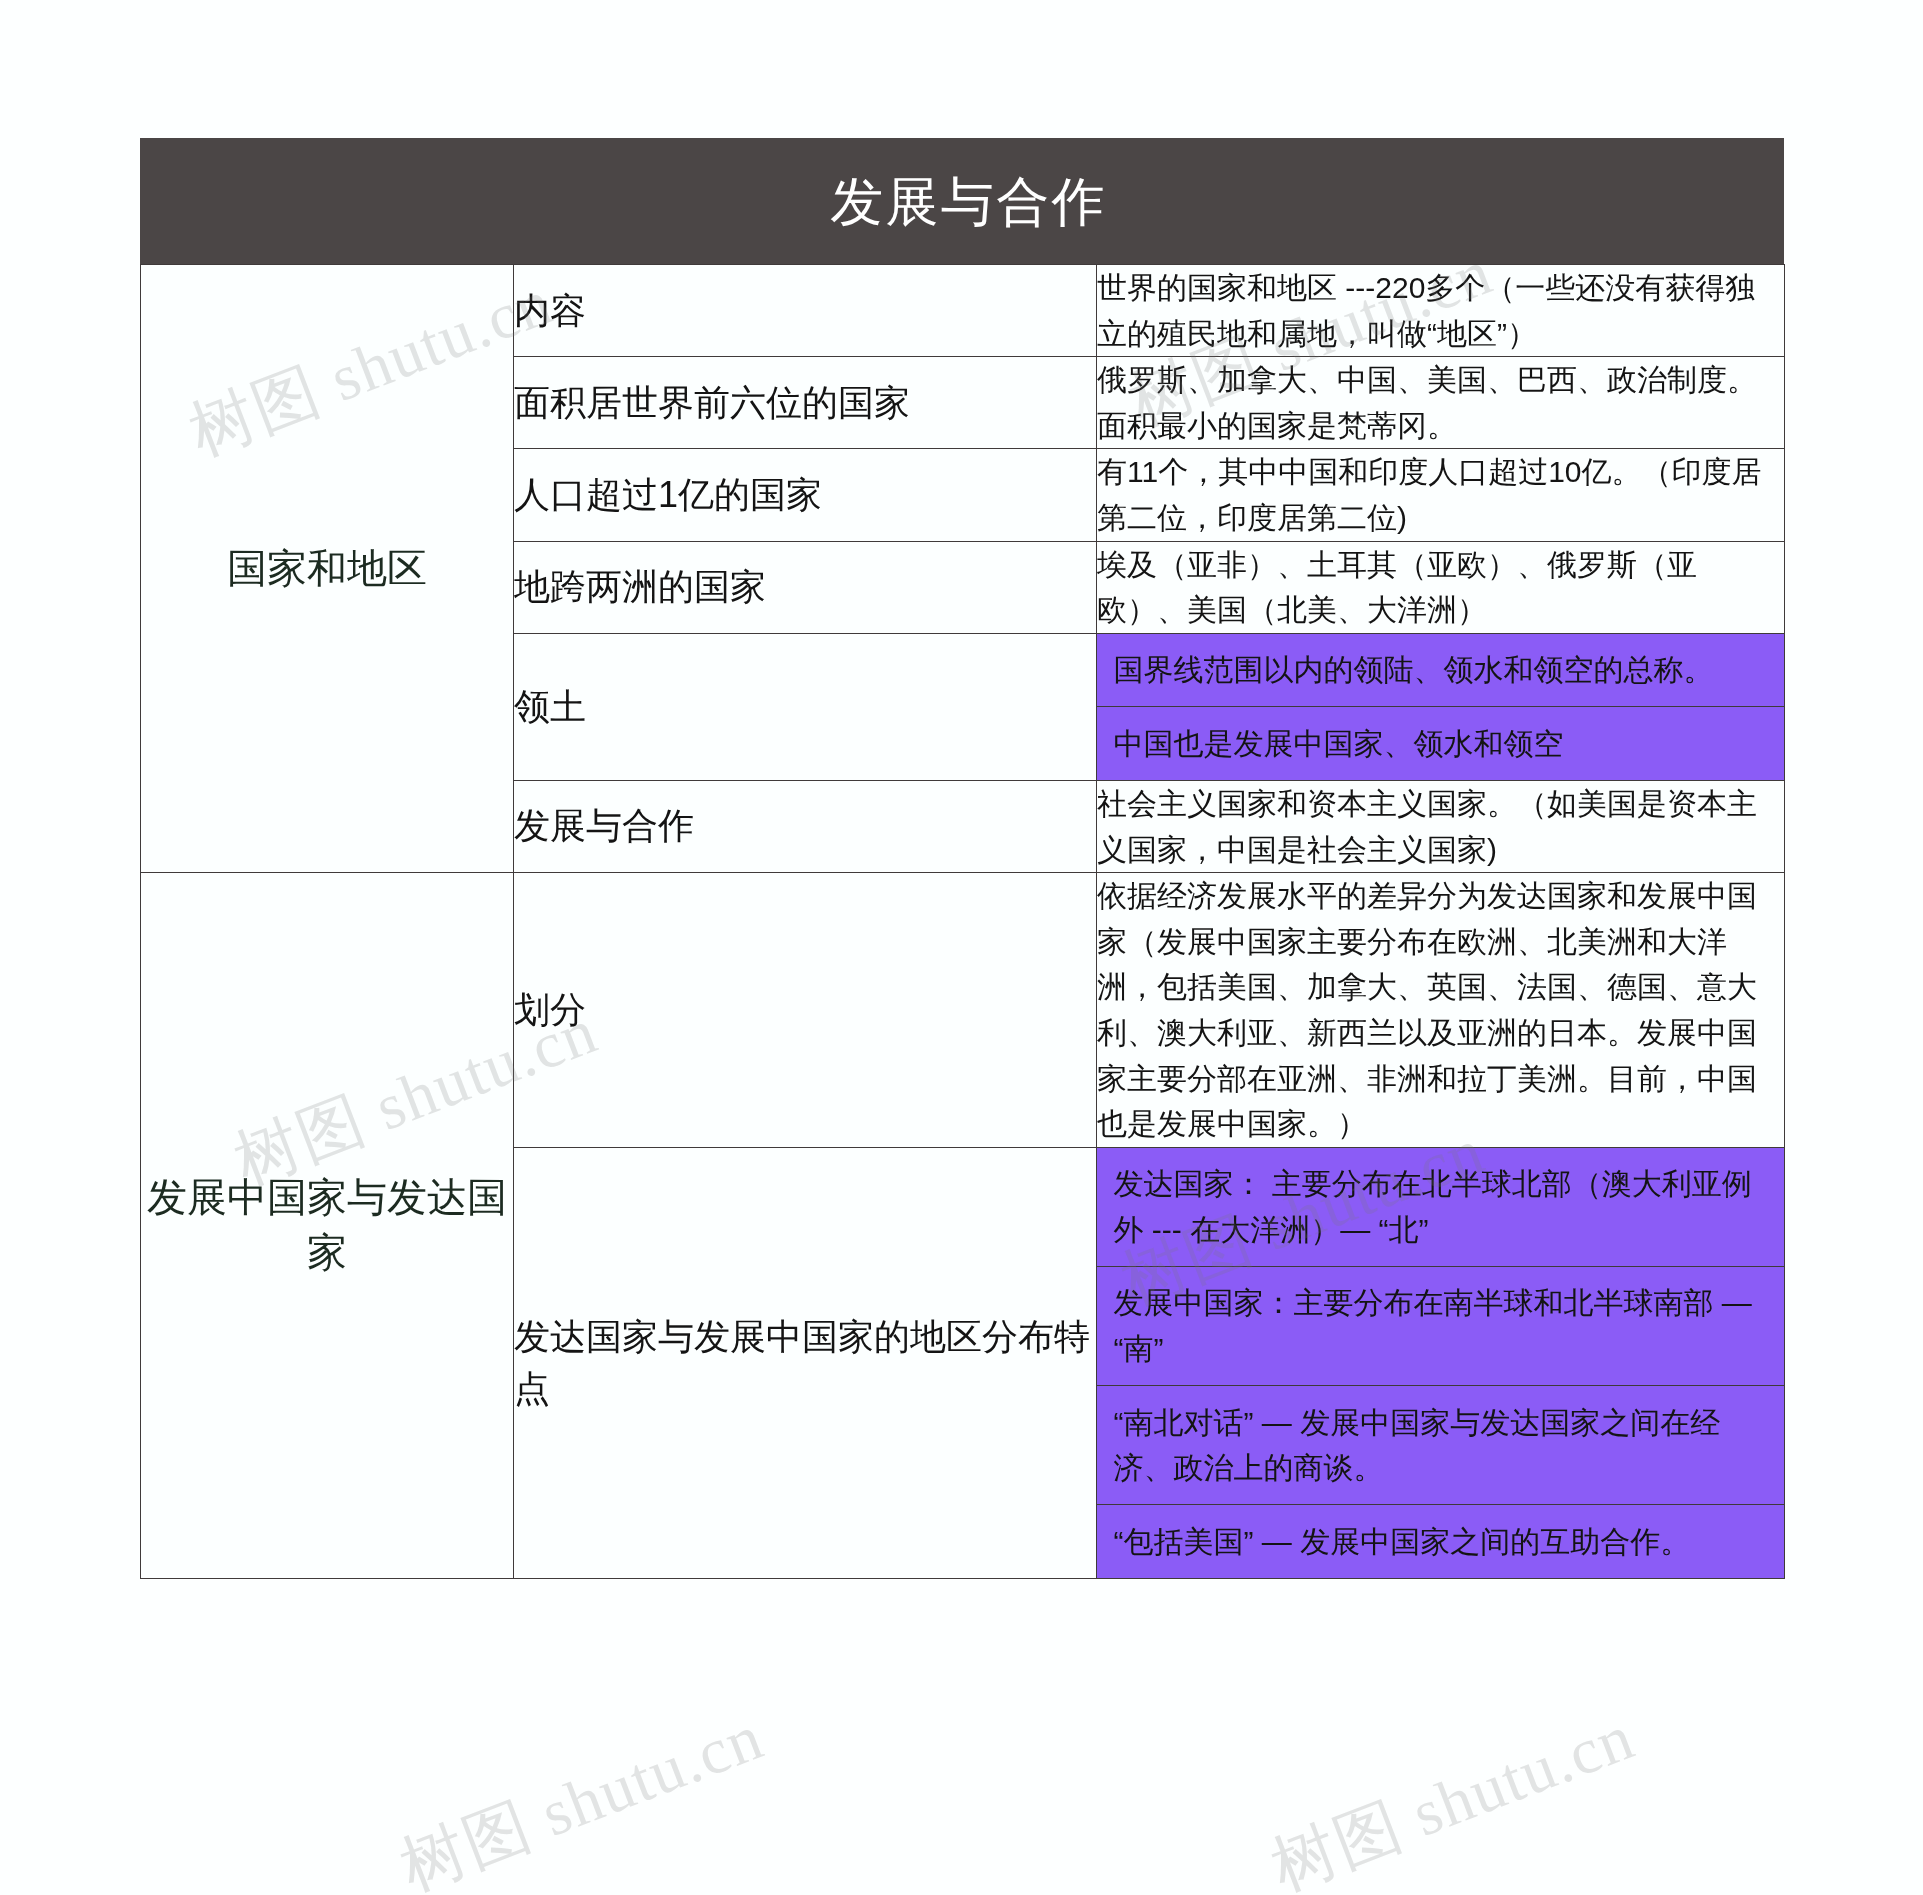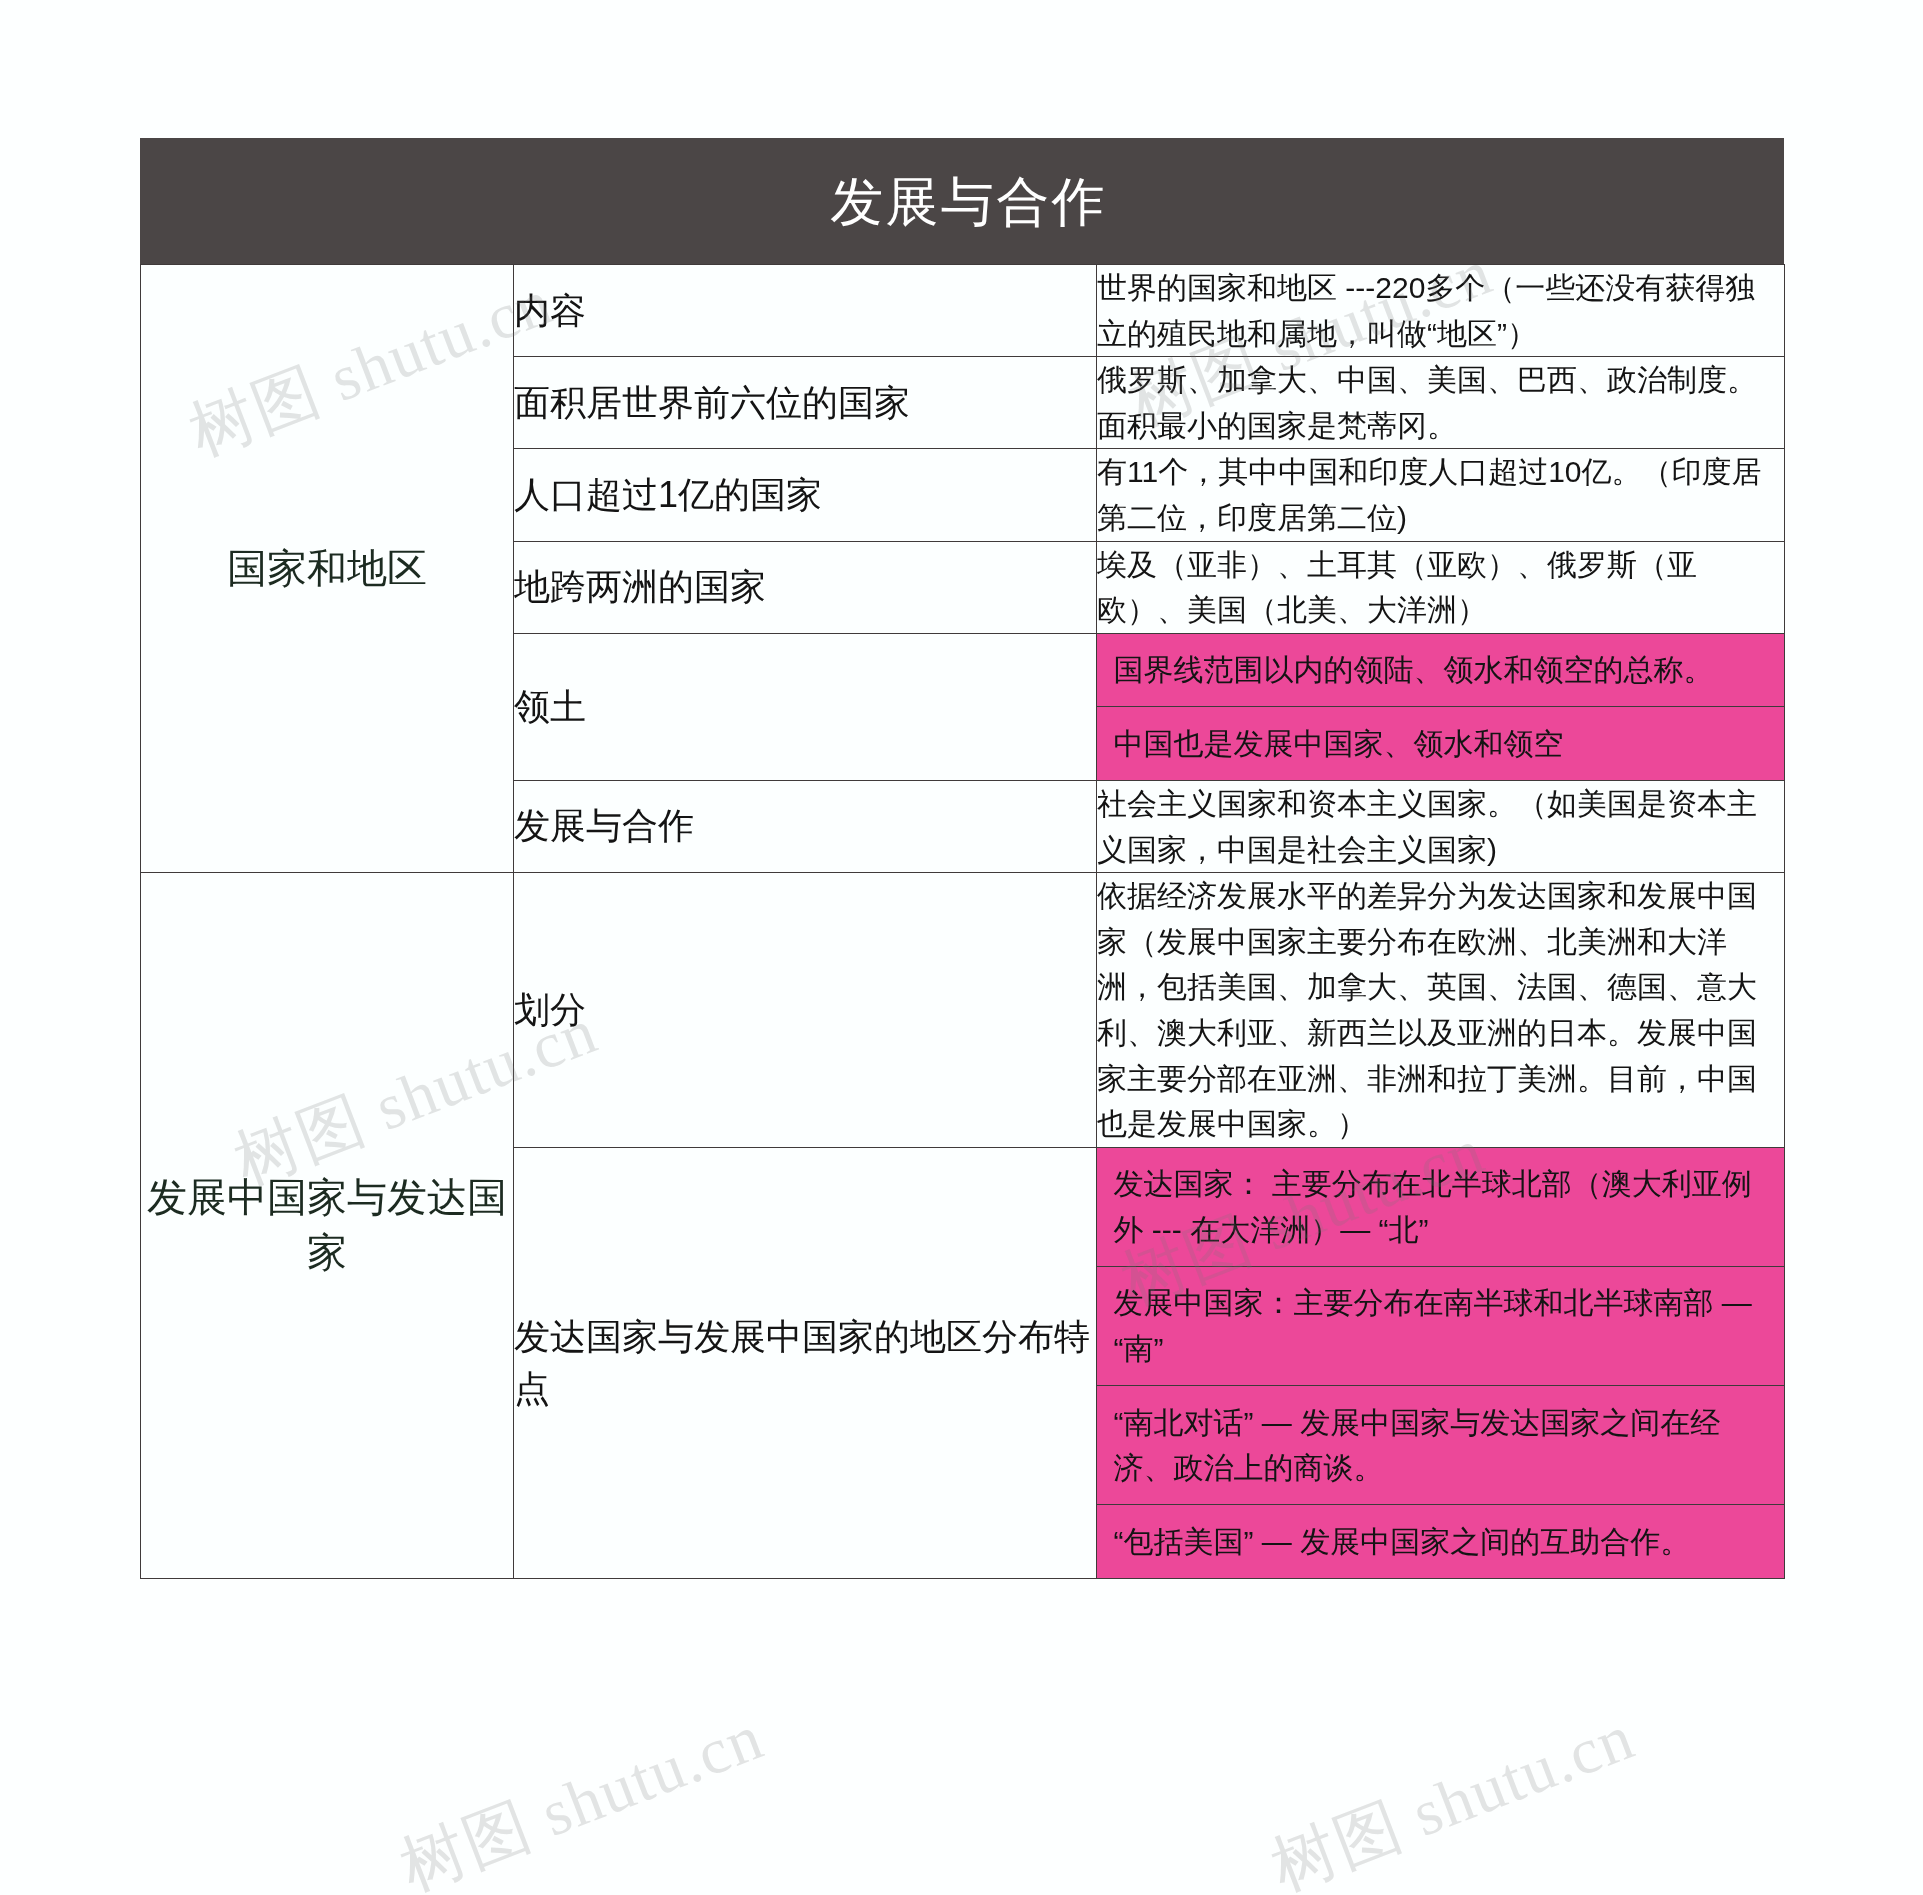--- a/index.html
+++ b/index.html
@@ -101,21 +101,21 @@
     width: 100%;
     table-layout: fixed;
   }
   table.inner td {
     border: 0;
     border-bottom: 1.5px solid #3f3a3a;
     font-size: 30px;
     color: #141414;
     padding: 13.5px 16.5px;
     line-height: 1.52;
-    background: #ec4899;
+    background: #8b5cf6;
     vertical-align: middle;
   }
   table.inner tr:last-child td { border-bottom: 0; }
 
   .colgreen { width: 373px; }
   .colmid   { width: 583px; }
   .colval   { width: 688px; }
 </style>
 </head>
 <body>

